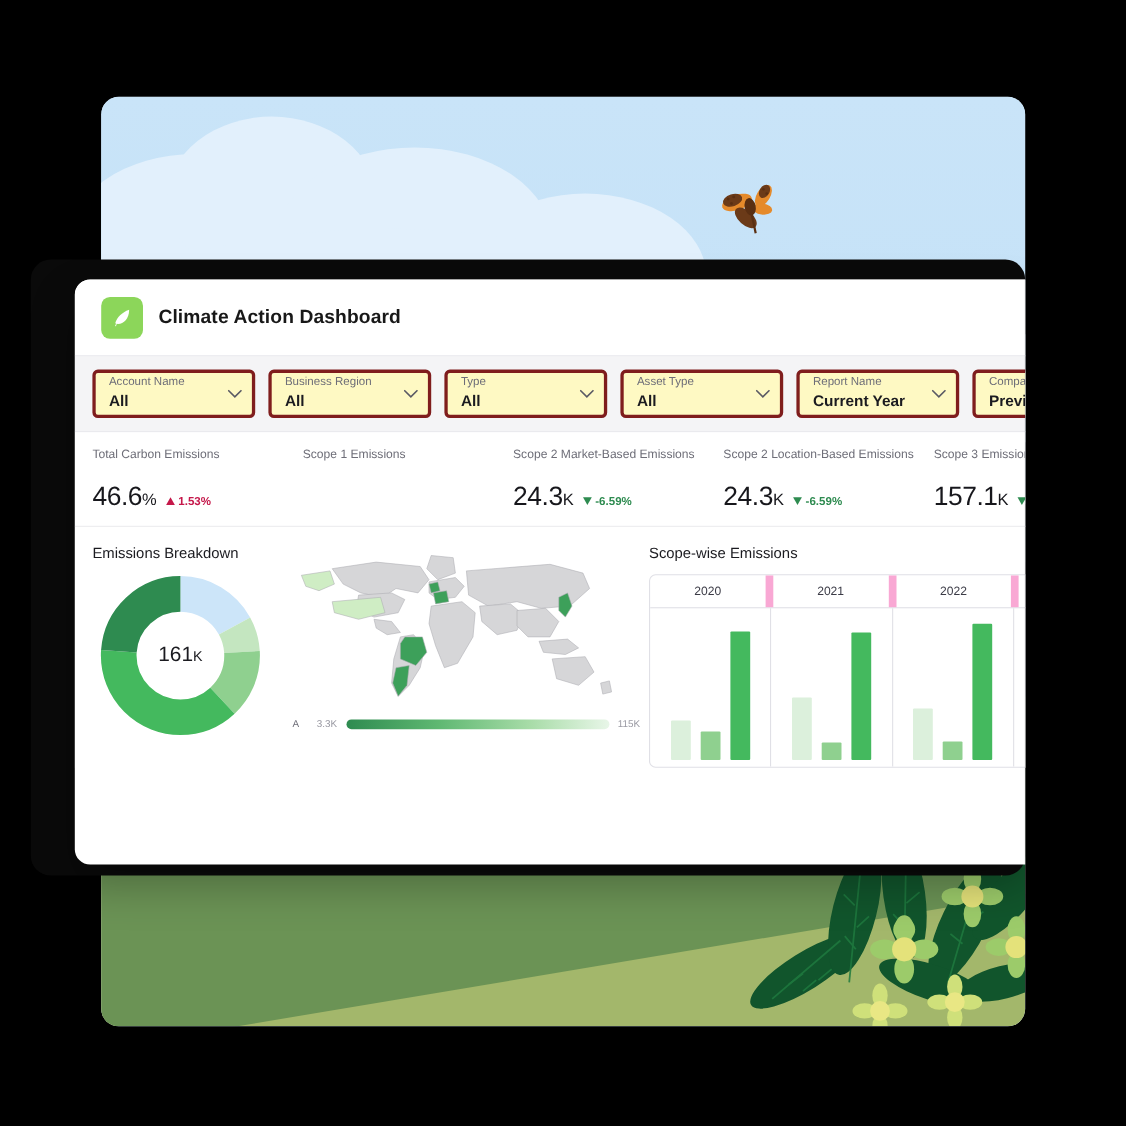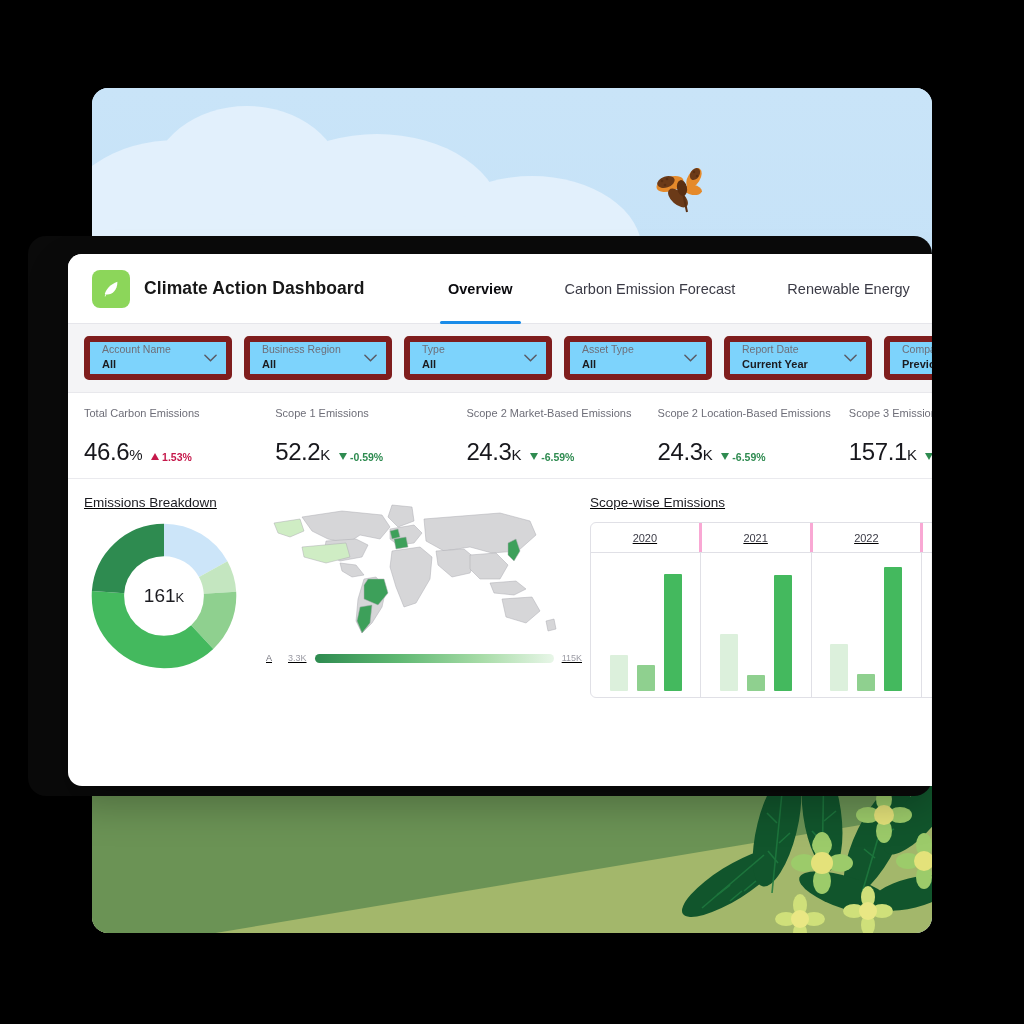--- a/index.html
+++ b/index.html
@@ -97,26 +97,26 @@
     content:""; position:absolute; left:18px; right:18px; bottom:0;
     height:3px; background:#1A8BE8; border-radius:2px;
   }
 
   
   .filters {
     display:flex; gap:12px; padding:12px 16px; background:#F4F4F6;
     border-bottom:1px solid #E8E8EC;
   }
   .filter {
-    position:relative; background:#7dd3fc; border:6px solid #7f1d1d; border-radius:5px;
+    position:relative; background:#fef9c3; border:3px solid #7f1d1d; border-radius:5px;
     height:44px; padding:6px 28px 6px 12px; min-width:125px; flex:1 1 0; cursor:pointer;
     display:flex; flex-direction:column; justify-content:center;
   }
   .filter-label { font-size:10.5px; color:#6E6E78; line-height:1.3; white-space:nowrap; }
-  .filter-value { font-size:11px; color:#1B1B20; font-weight:700; line-height:1.4; white-space:nowrap; }
+  .filter-value { font-size:14px; color:#1B1B20; font-weight:700; line-height:1.4; white-space:nowrap; }
   .chev { position:absolute; right:9px; top:50%; transform:translateY(-50%); }
 
   
   .kpis {
     display:flex; padding:14px 16px 12px; gap:8px; background:#fff;
     border-bottom:1px solid #EAEAEE;
   }
   .kpi { flex:1 1 0; min-width:0; }
   .kpi-title { font-size:11px; color:#6E6E78; white-space:nowrap; margin-bottom:19px; }
   .kpi-row { display:flex; align-items:baseline; gap:9px; }
@@ -124,21 +124,21 @@
   .kpi-value .unit { font-size:15px; }
   .kpi-delta { font-size:10.5px; font-weight:700; white-space:nowrap; display:flex; align-items:center; gap:3px; }
   .kpi-delta.up   { color:#C5184A; }
   .kpi-delta.down { color:#2E8B50; }
   .tri { width:0; height:0; border-left:4.5px solid transparent; border-right:4.5px solid transparent; }
   .tri.up   { border-bottom:7px solid #C5184A; }
   .tri.down { border-top:7px solid #2E8B50; }
 
   
   .charts { display:flex; padding:16px 16px 0; gap:8px; background:#fff; }
-  .panel { position:relative;text-decoration:underline; }
+  .panel { position:relative; }
   .panel-title { font-size:13.5px; color:#1B1B20; margin-bottom:12px; white-space:nowrap; }
   .p-donut { width:172px; flex:none; }
   .p-map   { width:318px; flex:none; }
   .p-bars  { flex:1 1 auto; min-width:0; }
 
   .donut-wrap { position:relative; width:148px; height:148px; margin-left:6px; }
   .donut-center {
     position:absolute; left:50%; top:50%; transform:translate(-50%,-50%);
     font-size:19px; color:#1B1B20;
   }
@@ -153,21 +153,21 @@
     background: linear-gradient(90deg,#2E8B50 0%, #5FB872 35%, #A8DCA8 70%, #E8F6E8 100%);
   }
 
   .bars-card {
     border:1px solid #E0E0E6; border-radius:6px; overflow:hidden;
     width:100%; height:176px; display:flex; flex-direction:column; background:#fff;
   }
   .bars-head { display:flex; height:30px; border-bottom:1px solid #E0E0E6; }
   .bars-head div {
     flex:1 1 0; display:flex; align-items:center; justify-content:center;
-    font-size:11px; color:#3B3B46; border-right:3px solid #f9a8d4;
+    font-size:11px; color:#3B3B46; border-right:7px solid #f9a8d4;
   }
   .bars-head div:last-child { border-right:none; }
   .bars-body { flex:1 1 auto; display:flex; }
   .bars-group {
     flex:1 1 0; border-right:1px solid #E0E0E6;
     display:flex; align-items:flex-end; justify-content:center; gap:9px; padding:0 12px 6px;
   }
   .bars-group:last-child { border-right:none; }
   .bar { width:18px; border-radius:1px; }
 
@@ -287,25 +287,20 @@
         <div class="brand">
           <div class="brand-logo">
             <svg width="22" height="22" viewBox="0 0 24 24" fill="#fff">
               <path d="M19 4c0 9-5.5 14-11 14-1 0-2-.2-2.8-.6C6.9 11.6 11.6 6.6 19 4z"></path>
               <path d="M5 20c1.5-4 4.2-7.3 7.6-9.4C9 14 6.6 17 5.9 20.3z" fill="#fff"></path>
             </svg>
           </div>
           <div class="brand-title">Climate Action Dashboard</div>
         </div>
 
-        <div class="tabs">
-          <div class="tab active">Overview</div>
-          <div class="tab">Carbon Emission Forecast</div>
-          <div class="tab">Renewable Energy</div>
-        </div>
       </div>
 
       <div class="filters">
         <div class="filter">
           <span class="filter-label">Account Name</span>
           <span class="filter-value">All</span>
           <svg class="chev" width="13" height="8" viewBox="0 0 14 8">
               <path d="M1 1l6 6 6-6" stroke="#5A5A64" stroke-width="1.6" fill="none" stroke-linecap="round"></path>
             </svg>
         </div>
@@ -324,21 +319,21 @@
             </svg>
         </div>
         <div class="filter">
           <span class="filter-label">Asset Type</span>
           <span class="filter-value">All</span>
           <svg class="chev" width="13" height="8" viewBox="0 0 14 8">
               <path d="M1 1l6 6 6-6" stroke="#5A5A64" stroke-width="1.6" fill="none" stroke-linecap="round"></path>
             </svg>
         </div>
         <div class="filter">
-          <span class="filter-label">Report Date</span>
+          <span class="filter-label">Report Name</span>
           <span class="filter-value">Current Year</span>
           <svg class="chev" width="13" height="8" viewBox="0 0 14 8">
               <path d="M1 1l6 6 6-6" stroke="#5A5A64" stroke-width="1.6" fill="none" stroke-linecap="round"></path>
             </svg>
         </div>
         <div class="filter">
           <span class="filter-label">Compare To</span>
           <span class="filter-value">Previous Year</span>
 
         </div>
@@ -350,27 +345,20 @@
           <div class="kpi-row">
             <div class="kpi-value"><span>46.6</span><span class="unit">%</span></div>
             <div class="kpi-delta up">
                 <span class="tri up"></span>
                 <span>1.53%</span>
               </div>
           </div>
         </div>
         <div class="kpi">
           <div class="kpi-title">Scope 1 Emissions</div>
-          <div class="kpi-row">
-            <div class="kpi-value"><span>52.2</span><span class="unit">K</span></div>
-            <div class="kpi-delta down">
-                <span class="tri down"></span>
-                <span>-0.59%</span>
-              </div>
-          </div>
         </div>
         <div class="kpi">
           <div class="kpi-title">Scope 2 Market-Based Emissions</div>
           <div class="kpi-row">
             <div class="kpi-value"><span>24.3</span><span class="unit">K</span></div>
             <div class="kpi-delta down">
                 <span class="tri down"></span>
                 <span>-6.59%</span>
               </div>
           </div>

